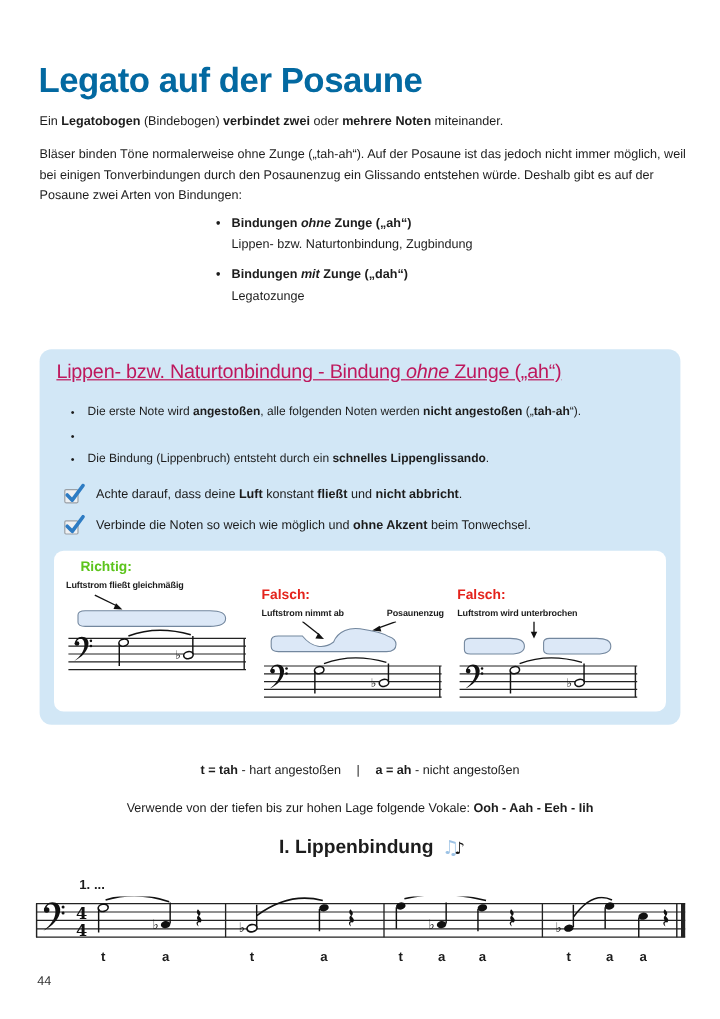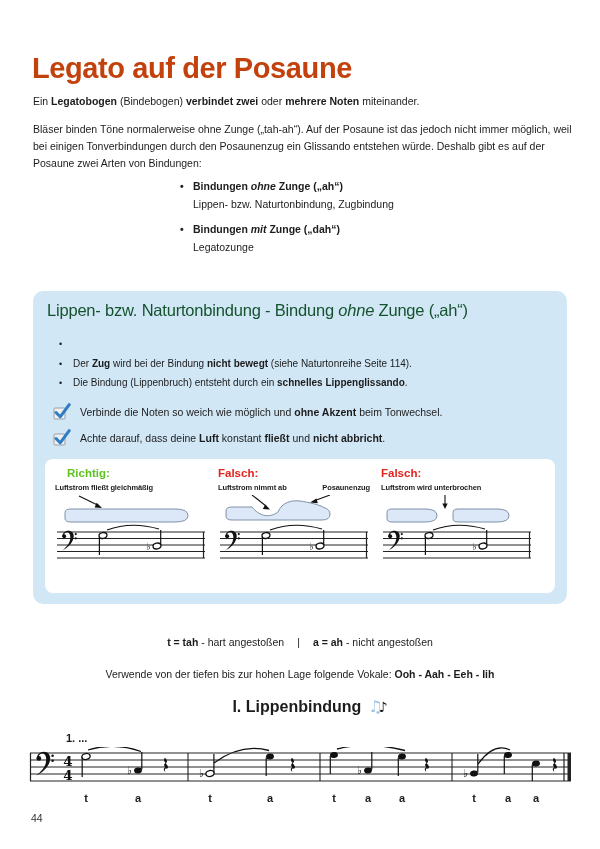--- a/index.html
+++ b/index.html
@@ -6,54 +6,54 @@
   body{
     width:600px;height:849px;position:relative;overflow:hidden;
     background:#ffffff;color:#1c1c1c;
     font-family:"Liberation Sans",sans-serif;
   }
   .abs{position:absolute;}
   b{font-weight:bold;}
   i{font-style:italic;}
 
   
-  .page-title{left:32px;top:33px;font-size:29px;font-weight:600;letter-spacing:-.4px;color:#c2410c;}
+  .page-title{left:32px;top:33px;font-size:29px;font-weight:600;letter-spacing:-.4px;color:#0369a1;}
 
   
   .para{left:33px;width:545px;font-size:10.5px;line-height:1.62;}
   .p1{top:82px;}
   .p2{top:110px;}
 
   
   .binding-list{left:180px;top:180px;font-size:10.5px;}
   .binding-item{margin-bottom:13px;}
   .binding-head{display:flex;}
   .binding-head .marker{width:13px;font-weight:bold;}
   .binding-head .txt{font-weight:bold;}
   .binding-sub{margin-left:13px;margin-top:6px;}
 
   
   .info-box{left:33px;top:291px;width:534px;height:313px;background:#d2e7f6;border-radius:10px;}
-  .info-heading{left:14px;top:10px;font-size:16.5px;color:#14532d;letter-spacing:-.2px;}
+  .info-heading{left:14px;top:10px;font-size:16.5px;color:#be185d;letter-spacing:-.2px;text-decoration:underline;}
   .info-bullets{left:26px;top:47px;font-size:10px;width:490px;}
   .info-bullet{display:flex;margin-bottom:8.5px;}
   .info-bullet .marker{width:14px;font-size:9px;padding-top:1px;}
   .check-list{left:20px;top:112px;width:500px;}
   .check-item{display:flex;align-items:center;gap:9px;margin-bottom:9px;font-size:10.5px;}
   .check-item svg{flex:0 0 auto;}
 
   
   .white-box{left:12px;top:168px;width:510px;height:134px;background:#ffffff;border-radius:8px;}
   .example-col{top:8px;width:152px;}
   .col-1{left:10px;}
   .col-2{left:173px;}
   .col-3{left:336px;}
   .example-label{font-size:11.5px;font-weight:bold;}
   .lbl-green{color:#5cc41c;margin-left:12px;}
-  .lbl-red{color:#e4231c;}
+  .lbl-red{color:#e4231c;margin-top:23px;}
   .caption-row{display:flex;justify-content:space-between;margin-top:4px;height:11px;font-size:7.5px;font-weight:bold;letter-spacing:-.1px;}
   .shape-svg{display:block;margin-top:1px;}
   .staff-svg{display:block;margin-top:1px;}
 
   
   .legend{left:0;top:636px;width:600px;text-align:center;font-size:10.5px;}
   .legend .sep{margin:0 13px;}
   .vowels{left:0;top:668px;width:600px;text-align:center;font-size:10.5px;}
 
   
@@ -118,45 +118,45 @@
     <div class="binding-sub">Legatozunge</div>
   </div>
 </div>
 
 <div class="abs info-box">
   <div class="abs info-heading"><span>Lippen- bzw. Naturtonbindung - Bindung </span><i>ohne</i><span> Zunge („ah“)</span></div>
 
   <div class="abs info-bullets">
     <div class="info-bullet">
       <span class="marker">•</span>
+      <span><span>Die erste Note wird </span><b>angestoßen</b><span>, alle folgenden Noten werden </span><b>nicht angestoßen</b><span> („</span><b>tah</b><span>-</span><b>ah</b><span>“).</span></span>
     </div>
     <div class="info-bullet">
       <span class="marker">•</span>
-      <span><span>Der </span><b>Zug</b><span> wird bei der Bindung </span><b>nicht bewegt</b><span> (siehe Naturtonreihe Seite 114).</span></span>
     </div>
     <div class="info-bullet">
       <span class="marker">•</span>
       <span><span>Die Bindung (Lippenbruch) entsteht durch ein </span><b>schnelles Lippenglissando</b><span>.</span></span>
     </div>
   </div>
 
   <div class="abs check-list">
     <div class="check-item">
       <svg width="18" height="17" viewBox="0 0 18 17">
         <rect x="1" y="5" width="11" height="11" fill="#eef0f2" stroke="#9aa0a6" stroke-width="1" rx="1"></rect>
         <path d="M3,9.5 L7.2,13.8 L16.2,1.6" fill="none" stroke="#2e7cc3" stroke-width="3" stroke-linecap="round" stroke-linejoin="round"></path>
       </svg>
-      <span><span>Verbinde die Noten so weich wie möglich und </span><b>ohne Akzent</b><span> beim Tonwechsel.</span></span>
+      <span><span>Achte darauf, dass deine </span><b>Luft</b><span> konstant </span><b>fließt</b><span> und </span><b>nicht abbricht</b><span>.</span></span>
     </div>
     <div class="check-item">
       <svg width="18" height="17" viewBox="0 0 18 17">
         <rect x="1" y="5" width="11" height="11" fill="#eef0f2" stroke="#9aa0a6" stroke-width="1" rx="1"></rect>
         <path d="M3,9.5 L7.2,13.8 L16.2,1.6" fill="none" stroke="#2e7cc3" stroke-width="3" stroke-linecap="round" stroke-linejoin="round"></path>
       </svg>
-      <span><span>Achte darauf, dass deine </span><b>Luft</b><span> konstant </span><b>fließt</b><span> und </span><b>nicht abbricht</b><span>.</span></span>
+      <span><span>Verbinde die Noten so weich wie möglich und </span><b>ohne Akzent</b><span> beim Tonwechsel.</span></span>
     </div>
   </div>
 
   <div class="abs white-box">
 
     <div class="abs example-col col-1">
       <div class="example-label lbl-green">Richtig:</div>
       <div class="caption-row">
           <span>Luftstrom fließt gleichmäßig</span>
         </div>

